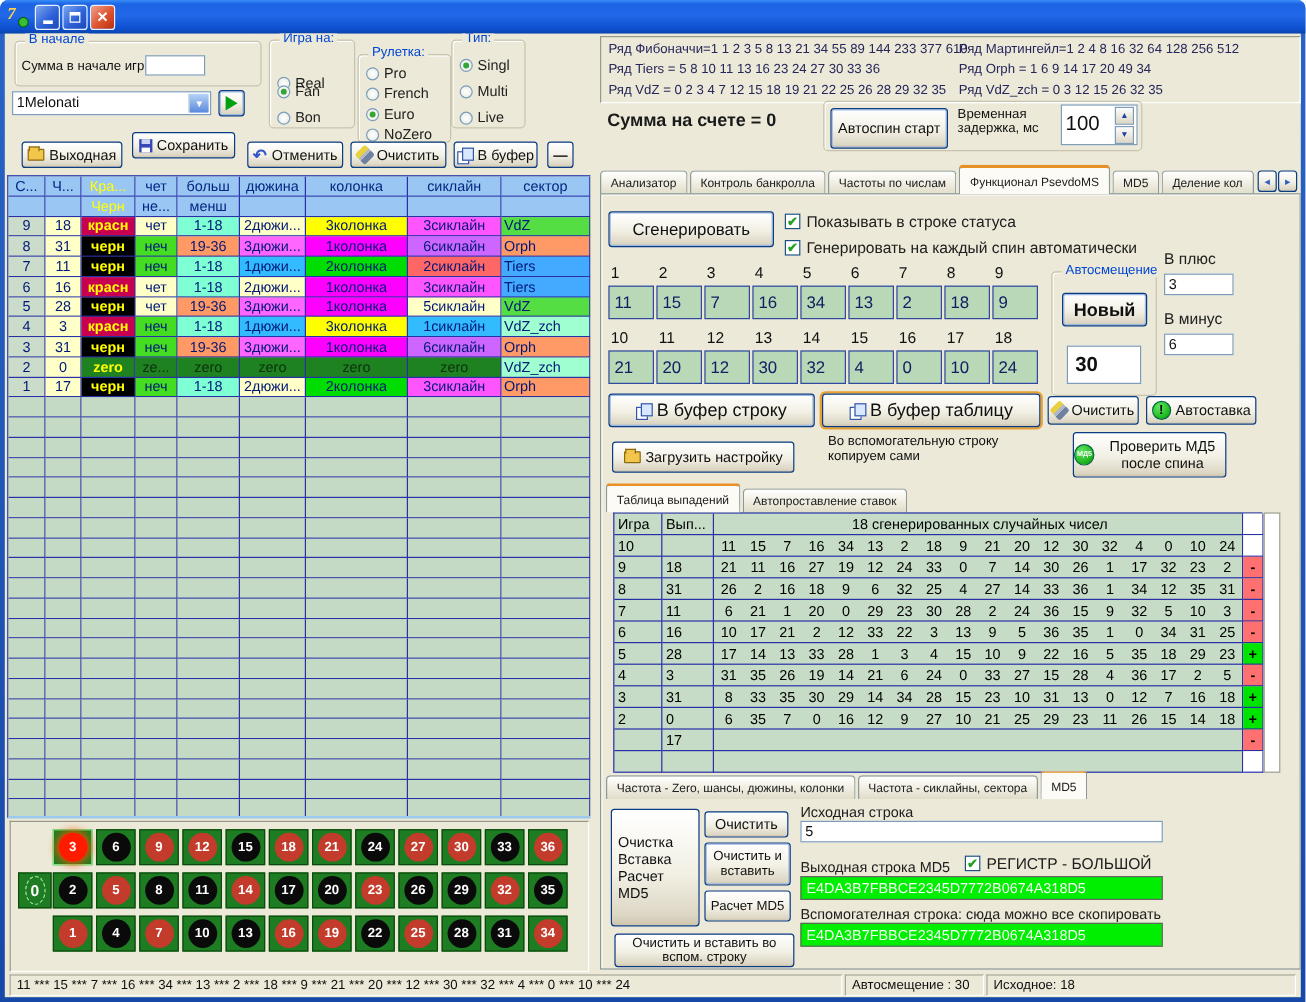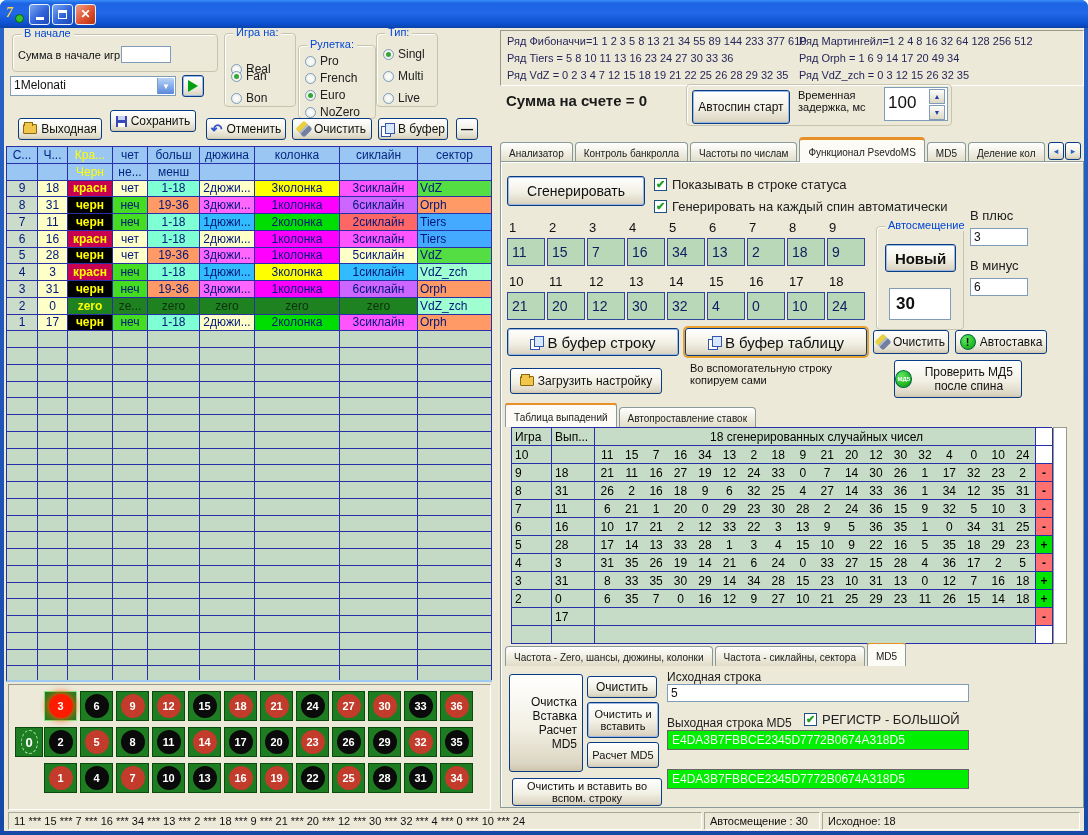--- a/index.html
+++ b/index.html
@@ -995,40 +995,41 @@
       </div>
     <div class="abs" style="left:1049px;top:399px;width:14px;height:217px;background:#fff;border:1px solid #9a9a8a"></div>
 
     <div id="freqTabs" class="tabrow" style="left:501px;top:615px;width:560px;height:23px">
         <div class="tab">Частота - Zero, шансы, дюжины, колонки</div>
         <div class="tab">Частота - сиклайны, сектора</div>
         <div class="tab active">MD5</div>
       </div>
 
     <div class="btn" style="left:505px;top:646px;width:74px;height:98px">
-      <span style="white-space:normal;width:62px;text-align:right">Очистка Вставка Расчет MD5</span>
+      <span style="white-space:normal;width:62px;text-align:left">Очистка Вставка Расчет MD5</span>
     </div>
     <div class="btn" style="left:583px;top:648px;width:70px;height:22px">
       <span>Очистить</span>
     </div>
     <div class="btn focus" style="left:583px;top:674px;width:72px;height:36px;font-size:11px">
       <span style="white-space:normal;width:60px;text-align:center">Очистить и вставить</span>
     </div>
     <div class="btn" style="left:583px;top:714px;width:72px;height:26px;font-size:11px">
       <span>Расчет MD5</span>
     </div>
 
     <div class="lbl" style="left:663px;top:642px;font-size:12px">Исходная строка</div>
     <input class="field" style="left: 663px; top: 656px; width: 302px; height: 18px;" value="5">
     <div class="lbl" style="left:663px;top:688px;font-size:12px">Выходная строка MD5</div>
     <div class="abs" style="left:800px;top:684px;display:flex;gap:5px;align-items:center;font-size:13px">
       <span class="checkbox">✔</span>
       <span>РЕГИСТР - БОЛЬШОЙ</span>
     </div>
     <div class="abs" style="left:663px;top:702px;width:302px;height:20px;background:#00EE00;border:1px solid #666;color:#F2FFF2;font-size:12px;padding:2px 4px;overflow:hidden">E4DA3B7FBBCE2345D7772B0674A318D5</div>
+    <div class="lbl" style="left:663px;top:727px;font-size:12px">Вспомогателная строка: сюда можно все скопировать</div>
     <div class="abs" style="left:663px;top:741px;width:302px;height:20px;background:#00EE00;border:1px solid #666;color:#F2FFF2;font-size:12px;padding:2px 4px;overflow:hidden">E4DA3B7FBBCE2345D7772B0674A318D5</div>
     <div class="btn" style="left:508px;top:750px;width:150px;height:28px;font-size:11px">
       <span style="white-space:normal;width:130px;text-align:center">Очистить и вставить во вспом. строку</span>
     </div>
 
     <div class="statusbar" style="left:4px;top:784px;width:1072px">
       <span class="stpane" style="width:694px">11 *** 15 *** 7 *** 16 *** 34 *** 13 *** 2 *** 18 *** 9 *** 21 *** 20 *** 12 *** 30 *** 32 *** 4 *** 0 *** 10 *** 24</span>
       <span class="stpane" style="width:116px">Автосмещение : 30</span>
       <span class="stpane" style="flex:1">Исходное: 18</span>
     </div>

